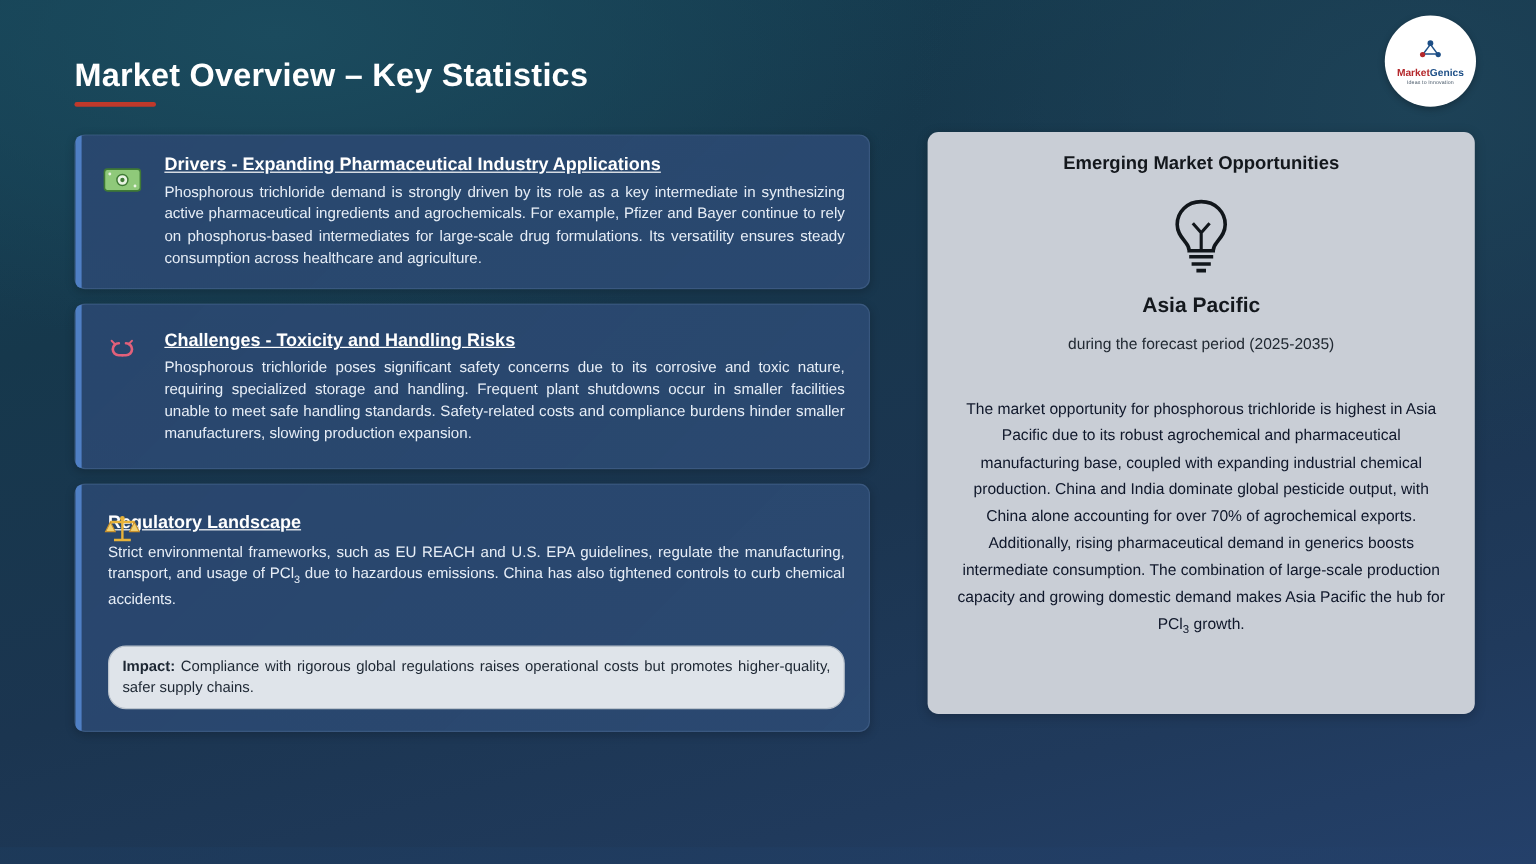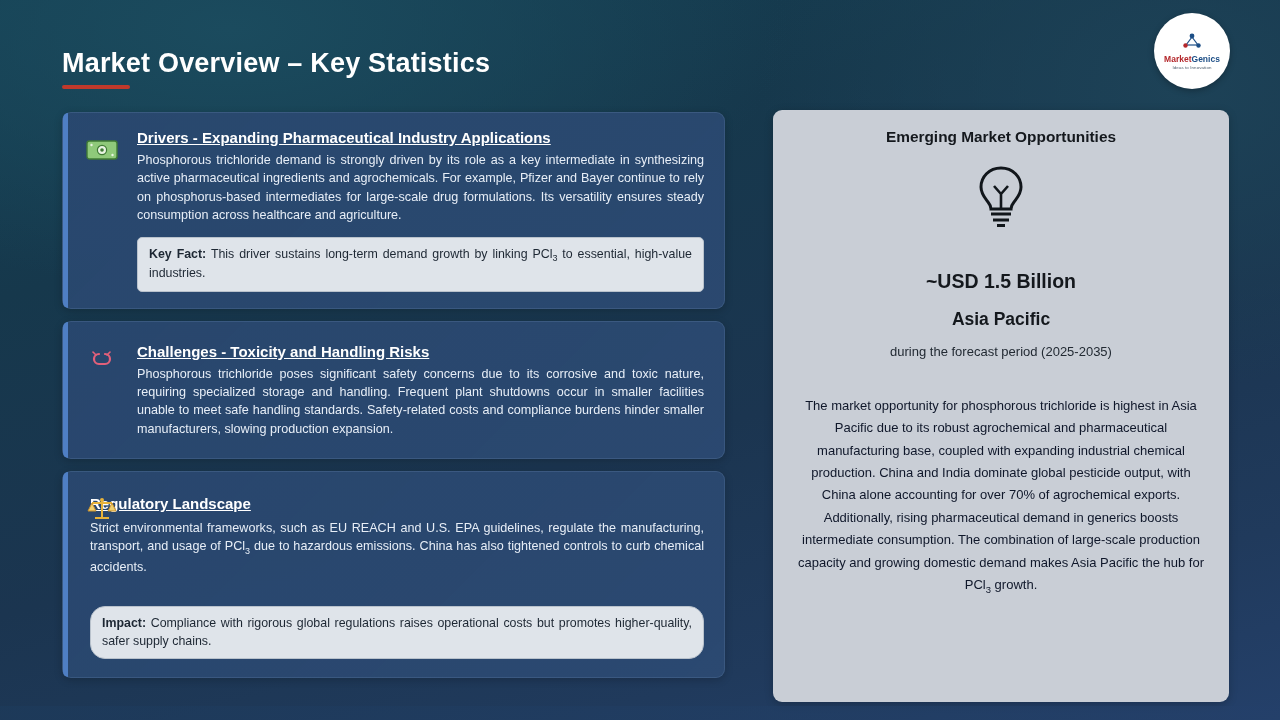--- a/index.html
+++ b/index.html
@@ -150,21 +150,21 @@
   .card-3 { padding-top: 23px; padding-bottom: 18px; padding-left: 27px; }
   .card-3 h3 { margin-bottom: 7px; }
   .card-3 .note { margin-top: 30px; border-radius: 15px; }
 
   
   .right-panel {
     position: absolute;
     left: 773px;
     top: 110px;
     width: 456px;
-    height: 592px;
+    height: 485px;
     background: #c9ced6;
     border-radius: 9px;
     box-shadow: 0 2px 9px rgba(0,0,0,.22);
     box-sizing: border-box;
     padding: 14px 22px 16px 22px;
     text-align: center;
     color: #14181d;
   }
   .rp-title {
     font-size: 15.4px;
@@ -237,23 +237,20 @@
         <svg width="32" height="22" viewBox="0 0 32 22">
           <rect x="1" y="2" width="30" height="18" rx="2.5" fill="#8fc97a" stroke="#3f7a35" stroke-width="1.4"></rect>
           <circle cx="16" cy="11" r="4.6" fill="#e8f3e2" stroke="#3f7a35" stroke-width="1.2"></circle>
           <circle cx="16" cy="11" r="1.8" fill="#3f7a35"></circle>
           <circle cx="5.5" cy="6" r="1.2" fill="#e8f3e2"></circle>
           <circle cx="26.5" cy="16" r="1.2" fill="#e8f3e2"></circle>
         </svg>
       </span>
       <h3>Drivers - Expanding Pharmaceutical Industry Applications</h3>
       <p>Phosphorous trichloride demand is strongly driven by its role as a key intermediate in synthesizing active pharmaceutical ingredients and agrochemicals. For example, Pfizer and Bayer continue to rely on phosphorus-based intermediates for large-scale drug formulations. Its versatility ensures steady consumption across healthcare and agriculture.</p>
-      <div class="note">
-        <b>Key Fact:</b><span> This driver sustains long-term demand growth by linking PCl</span><sub>3</sub><span> to essential, high-value industries.</span>
-      </div>
     </div>
 
     <div class="card card-2">
       <span class="card-icon">
         <svg width="32" height="20" viewBox="0 0 32 20">
           <path d="M13 5 A5 5 0 0 0 13 15 L16 15" fill="none" stroke="#e2607a" stroke-width="2.2" stroke-linecap="round"></path>
           <path d="M19 5 A5 5 0 0 1 19 15 L16 15" fill="none" stroke="#e2607a" stroke-width="2.2" stroke-linecap="round"></path>
           <line x1="7" y1="3" x2="10" y2="6" stroke="#e2607a" stroke-width="1.6" stroke-linecap="round"></line>
           <line x1="24" y1="3" x2="21" y2="6" stroke="#e2607a" stroke-width="1.6" stroke-linecap="round"></line>
         </svg>
@@ -286,19 +283,18 @@
     <div class="rp-title">Emerging Market Opportunities</div>
     <div class="rp-icon">
       <svg width="58" height="64" viewBox="0 0 58 64">
         <path d="M29 4 C17 4 9 13 9 23 c0 7 4 11 7 15 2 2.5 3 4.5 3 7 h20 c0-2.5 1-4.5 3-7 3-4 7-8 7-15 0-10-8-19-20-19 Z" fill="none" stroke="#11161b" stroke-width="3"></path>
         <line x1="19" y1="50" x2="39" y2="50" stroke="#11161b" stroke-width="3"></line>
         <line x1="21" y1="56" x2="37" y2="56" stroke="#11161b" stroke-width="3"></line>
         <line x1="25" y1="61.5" x2="33" y2="61.5" stroke="#11161b" stroke-width="3"></line>
         <path d="M29 45 L29 30 M29 30 L22 22 M29 30 L36 22" fill="none" stroke="#11161b" stroke-width="2.6"></path>
       </svg>
     </div>
-    <div class="rp-value">~USD 1.5 Billion</div>
     <div class="rp-region">Asia Pacific</div>
     <div class="rp-period">during the forecast period (2025-2035)</div>
     <div class="rp-body"><span>The market opportunity for phosphorous trichloride is highest in Asia Pacific due to its robust agrochemical and pharmaceutical manufacturing base, coupled with expanding industrial chemical production. China and India dominate global pesticide output, with China alone accounting for over 70% of agrochemical exports. Additionally, rising pharmaceutical demand in generics boosts intermediate consumption. The combination of large-scale production capacity and growing domestic demand makes Asia Pacific the hub for PCl</span><sub>3</sub><span> growth.</span></div>
   </div>
 
 </div>
 
 </body></html>

